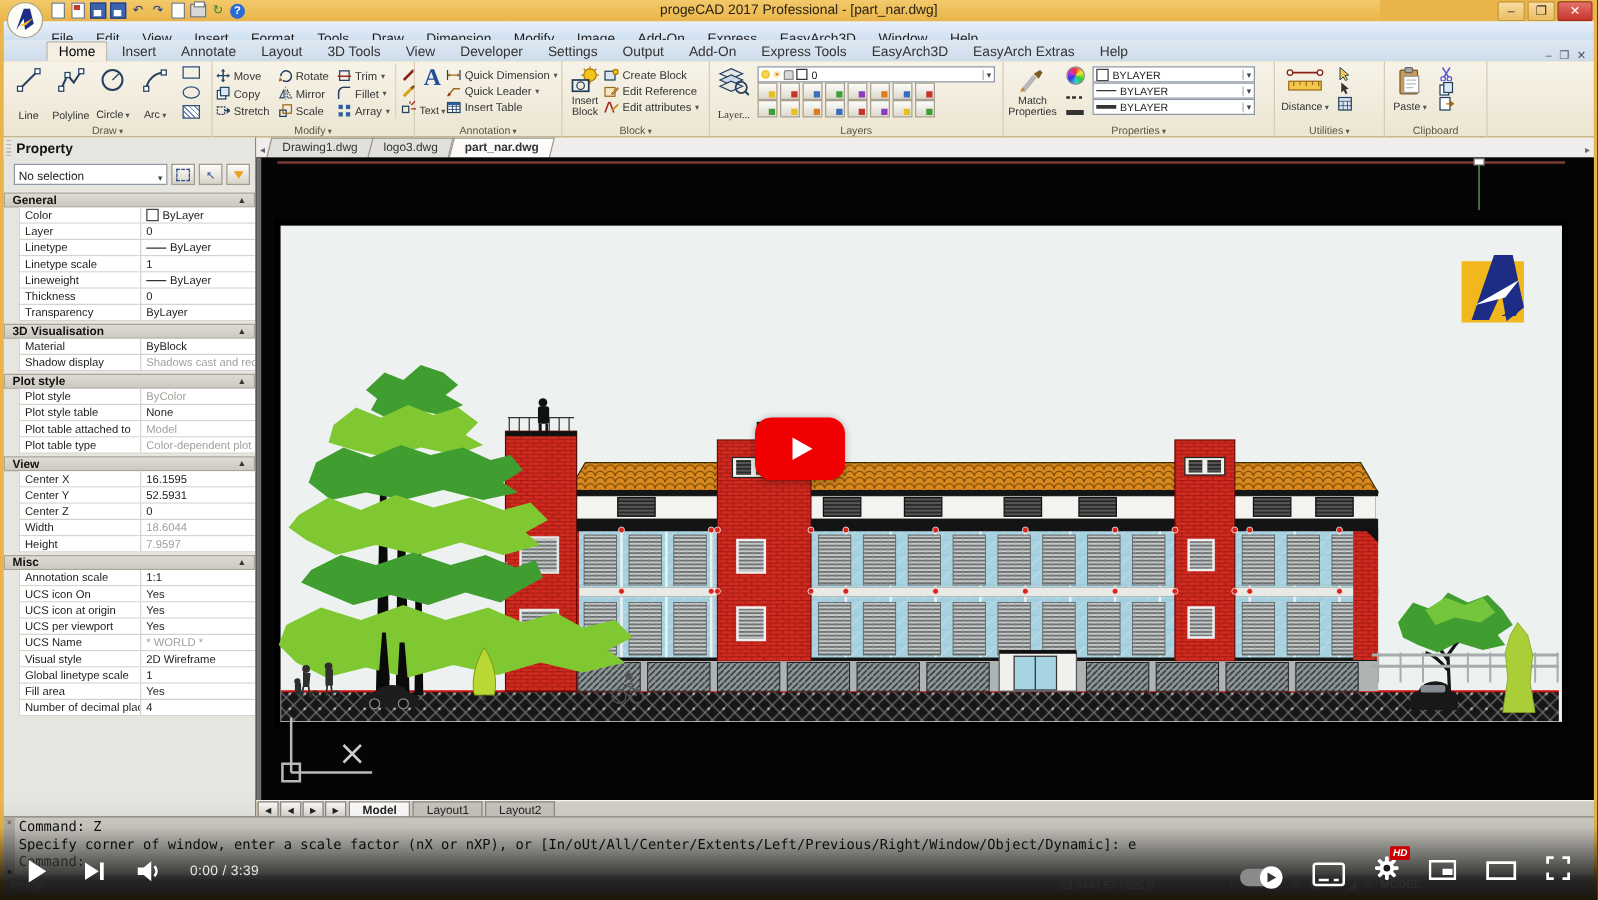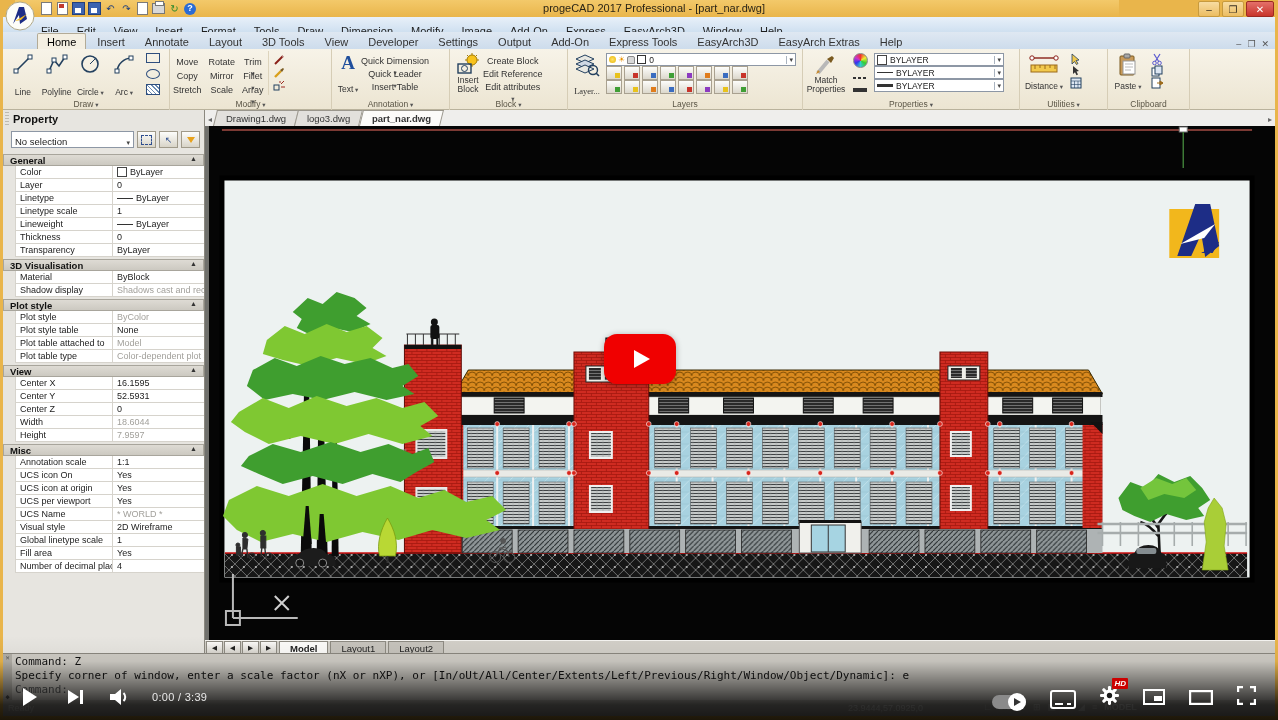--- a/index.html
+++ b/index.html
@@ -2,21 +2,21 @@
 <html><head>
 <meta charset="utf-8">
 <style>
   html,body{margin:0;padding:0;background:#222;}
   #app{position:relative;width:1278px;height:720px;background:#e9b54b;overflow:hidden;
        font-family:"Liberation Sans",sans-serif;-webkit-font-smoothing:antialiased;}
   .abs{position:absolute;}
   .nosel{user-select:none;}
 
   
-  #titlebar{left:15px;top:0;width:1104px;height:17px;background:linear-gradient(#f3c96a,#e9b54b);}
+  #titlebar{left:0;top:0;width:1104px;height:17px;background:linear-gradient(#f3c96a,#e9b54b);}
   #applogo{left:5px;top:1px;width:30px;height:30px;z-index:30;}
   #qat{left:40px;top:2px;height:13px;display:flex;gap:3px;align-items:center;}
   .qi{width:13px;height:12px;display:flex;align-items:center;justify-content:center;
       font-size:10px;line-height:1;color:#1d3f7e;}
   .qi-page{width:9px;height:11px;background:#fff;border:1px solid #7a7a7a;}
   .qi-flag{width:9px;height:11px;background:#fff;border:1px solid #7a7a7a;position:relative;}
   .qi-flag::after{content:"";position:absolute;left:1px;top:1px;width:5px;height:4px;background:#c23a2f;}
   .qi-floppy{width:11px;height:11px;background:#3c63b0;border:1px solid #24407a;position:relative;}
   .qi-floppy::after{content:"";position:absolute;left:2px;top:5px;width:6px;height:5px;background:#fff;}
   .qi-print{width:12px;height:9px;background:#d8d8d8;border:1px solid #777;position:relative;}
@@ -47,21 +47,21 @@
   #ribbon{left:3px;top:49px;width:1272px;height:61px;background:linear-gradient(#f7f3e8,#ece5d2);
           border-bottom:1px solid #b9b29c;display:flex;box-sizing:border-box;}
   .panel{position:relative;height:61px;border-right:1px solid #d6cdb6;box-sizing:border-box;padding:2px 3px 12px;}
   .plabel{position:absolute;left:0;right:0;bottom:1px;text-align:center;font-size:8.5px;color:#5a5546;}
   .bigrow{display:flex;height:46px;align-items:stretch;}
   .bb{width:35px;display:flex;flex-direction:column;align-items:center;justify-content:space-between;
       padding:2px 0 0;}
   .bb .bl{font-size:8.5px;color:#333;text-align:center;line-height:1.05;}
   .dd::after{content:" ▾";font-size:6.5px;color:#555;}
   .scol{display:flex;flex-direction:column;justify-content:space-between;padding:2px 0;}
-  .sb{display:flex;align-items:center;gap:3px;font-size:9px;color:#333;white-space:nowrap;height:13px;flex-direction:column;}
+  .sb{display:flex;align-items:center;gap:3px;font-size:9px;color:#333;white-space:nowrap;height:13px;}
   .mgrid{display:grid;grid-template-columns:auto auto auto;column-gap:7px;row-gap:1px;padding-top:3px;}
   .micol{display:flex;flex-direction:column;justify-content:space-around;padding:2px 0 2px 4px;border-left:1px solid #ddd4bd;margin-left:4px;}
   .combo{background:#fff;border:1px solid #8d97a5;height:13px;display:flex;align-items:center;
          font-size:8.5px;color:#222;padding:0 2px;box-sizing:border-box;position:relative;}
   .combo .car{margin-left:auto;font-size:7px;color:#444;border-left:1px solid #aab4c0;padding-left:2px;}
   .lyico{width:14px;height:12px;background:linear-gradient(#fdfdfb,#dcd8cc);border:1px solid #a9a190;
          position:relative;display:inline-block;}
   .lyico::after{content:"";position:absolute;right:1px;bottom:1px;width:5px;height:5px;}
   .ly1::after{background:#e8c21c;} .ly2::after{background:#c8342a;} .ly3::after{background:#3a6cc0;}
   .ly4::after{background:#3f9e35;} .ly5::after{background:#8c3ac0;} .ly6::after{background:#e07c1c;}
@@ -76,21 +76,21 @@
              padding-left:10px;background:#e7e5e0;position:relative;}
   #pal-title::before{content:"";position:absolute;left:2px;top:2px;bottom:2px;width:4px;
              background:repeating-linear-gradient(#bdbab2 0 1px,transparent 1px 3px);}
   #pal-ctrl{display:flex;align-items:center;gap:3px;padding:4px 4px 4px 8px;}
   #pal-sel{flex:1;height:15px;background:#fff;border:1px solid #8d97a5;font-size:9.5px;color:#222;
            display:flex;align-items:flex-end;padding:0 3px;}
   #pal-sel .car{margin-left:auto;font-size:7px;color:#444;}
   .palbtn{width:17px;height:15px;background:linear-gradient(#fdfdfb,#d8d4c8);border:1px solid #a09a8a;
           display:flex;align-items:center;justify-content:center;font-size:9px;color:#2e4e8e;}
   .psec-h{margin:2px 0 0 0;background:linear-gradient(#dedbd4,#ccc9c1);border:1px solid #a8a59c;
-          height:12px;display:flex;align-items:flex-start;font-size:9.5px;font-weight:bold;color:#111;
+          height:12px;display:flex;align-items:center;font-size:9.5px;font-weight:bold;color:#111;
           padding:0 6px;box-sizing:border-box;}
   .psec-h .arr{margin-left:auto;font-size:7px;color:#333;}
   .prow{display:flex;height:12px;margin-left:12px;background:#fff;border-bottom:1px solid #d6d3cc;
         border-left:1px solid #d6d3cc;font-size:9px;color:#1c1c1c;align-items:center;}
   .pl{width:92px;padding-left:4px;white-space:nowrap;overflow:hidden;}
   .pv{flex:1;border-left:1px solid #d6d3cc;padding-left:4px;display:flex;align-items:center;
       white-space:nowrap;overflow:hidden;height:100%;}
   .dim{color:#a2a09b;}
 
   

